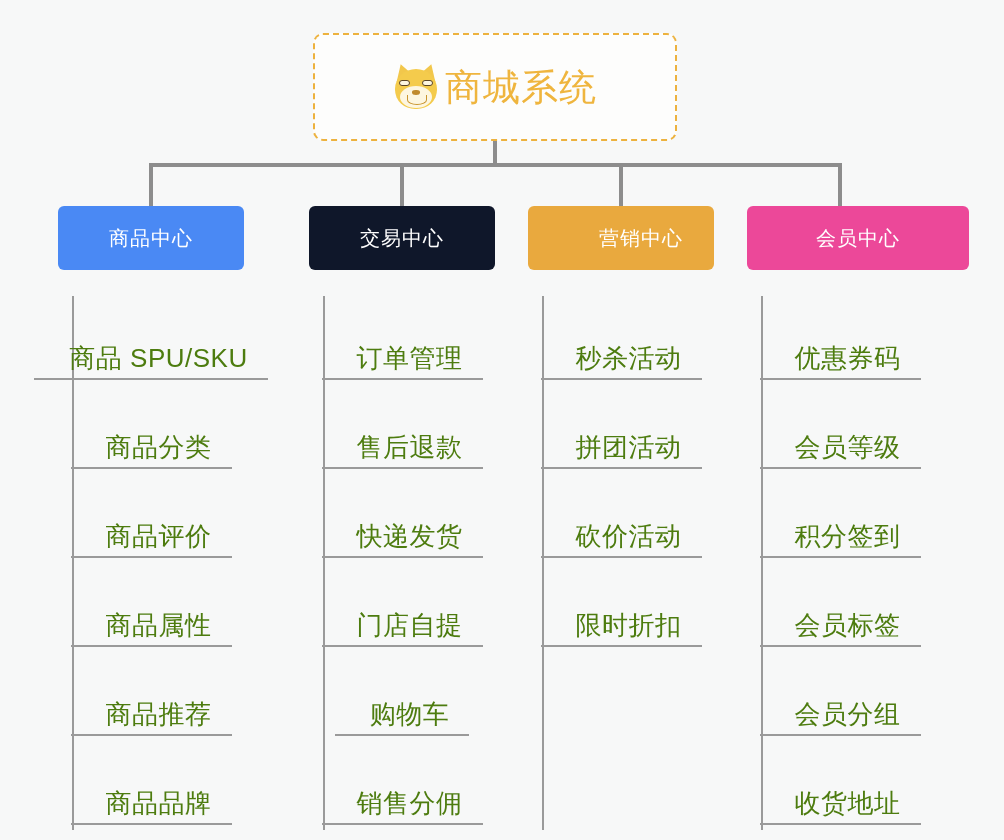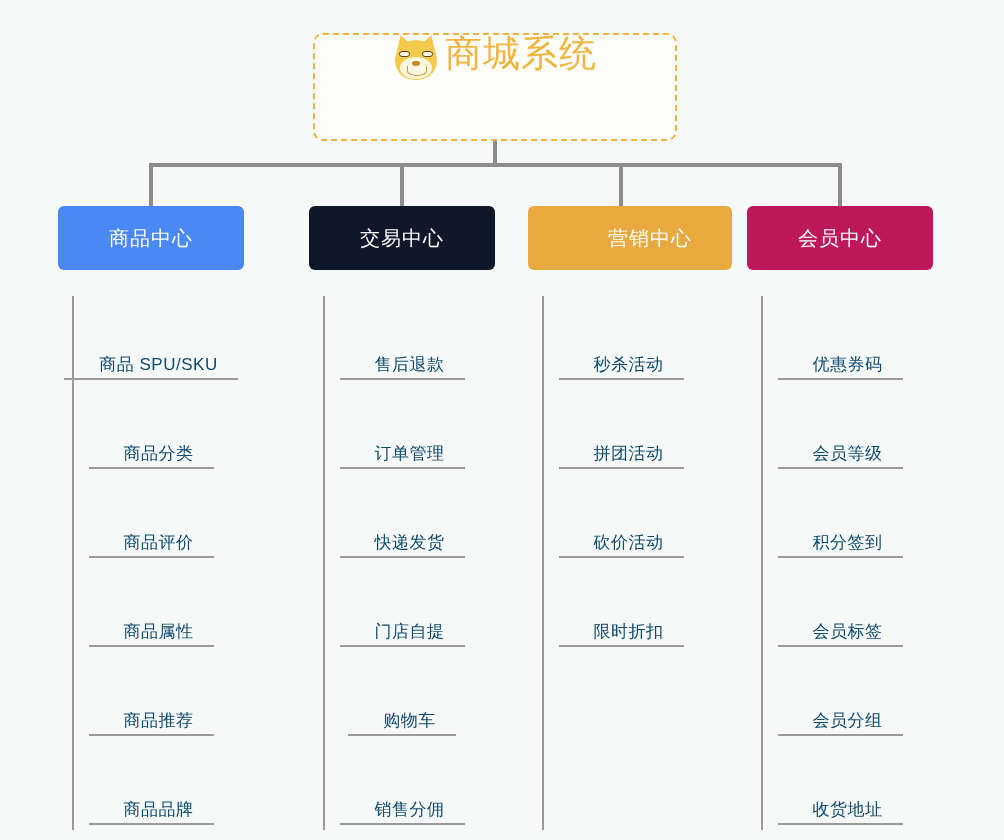--- a/index.html
+++ b/index.html
@@ -25,20 +25,21 @@
     position: absolute;
     left: 313px;
     top: 33px;
     width: 364px;
     height: 108px;
     box-sizing: border-box;
     background: #fdfdfc;
     border: 2px dashed #edb23e;
     border-radius: 10px;
     display: flex;
+    align-items: center;
     justify-content: center;
     gap: 6px;
   }
   .root-title {
     font-size: 37px;
     color: #efb53e;
     letter-spacing: 1px;
     line-height: 1;
     white-space: nowrap;
   }
@@ -149,22 +150,22 @@
     display: flex;
     align-items: flex-end;
     justify-content: center;
     padding-bottom: 5px;
   }
   .leaf-inner {
     position: relative;
     display: inline-block;
   }
   .leaf-label {
-    font-size: 17px;
-    color: #0c4a6e;
+    font-size: 26px;
+    color: #4d7c0f;
     white-space: nowrap;
     letter-spacing: 0.5px;
     display: block;
     padding: 0 20px 4px 20px;
   }
   .leaf-underline {
     position: absolute;
     left: -15px;
     right: 0;
     bottom: 0;
@@ -244,32 +245,32 @@
   </div>
 
   <div class="column" style="left:309px; width:186px;">
     <div class="cat-box" style="background:#0f172a; width:186px;">
       <span>交易中心</span>
     </div>
     <div class="leaf-list">
       <div class="spine" style="height:534px;"></div>
       <div class="leaf">
         <span class="leaf-inner">
+          <span class="leaf-label">订单管理</span>
+          <span class="leaf-underline"></span>
+        </span>
+      </div>
+      <div class="leaf">
+        <span class="leaf-inner">
           <span class="leaf-label">售后退款</span>
           <span class="leaf-underline"></span>
         </span>
       </div>
       <div class="leaf">
         <span class="leaf-inner">
-          <span class="leaf-label">订单管理</span>
-          <span class="leaf-underline"></span>
-        </span>
-      </div>
-      <div class="leaf">
-        <span class="leaf-inner">
           <span class="leaf-label">快递发货</span>
           <span class="leaf-underline"></span>
         </span>
       </div>
       <div class="leaf">
         <span class="leaf-inner">
           <span class="leaf-label">门店自提</span>
           <span class="leaf-underline"></span>
         </span>
       </div>
@@ -282,21 +283,21 @@
       <div class="leaf">
         <span class="leaf-inner">
           <span class="leaf-label">销售分佣</span>
           <span class="leaf-underline"></span>
         </span>
       </div>
     </div>
   </div>
 
   <div class="column" style="left:528px; width:186px;">
-    <div class="cat-box" style="background:#e9a93e; width:204px;padding-left:40px;">
+    <div class="cat-box" style="background:#e9a93e; width:186px;padding-left:40px;">
       <span>营销中心</span>
     </div>
     <div class="leaf-list">
       <div class="spine" style="height:534px;"></div>
       <div class="leaf">
         <span class="leaf-inner">
           <span class="leaf-label">秒杀活动</span>
           <span class="leaf-underline"></span>
         </span>
       </div>
@@ -315,21 +316,21 @@
       <div class="leaf">
         <span class="leaf-inner">
           <span class="leaf-label">限时折扣</span>
           <span class="leaf-underline"></span>
         </span>
       </div>
     </div>
   </div>
 
   <div class="column" style="left:747px; width:186px;">
-    <div class="cat-box" style="background:#be185d; width:186px;">
+    <div class="cat-box" style="background:#ec4899; width:222px;">
       <span>会员中心</span>
     </div>
     <div class="leaf-list">
       <div class="spine" style="height:534px;"></div>
       <div class="leaf">
         <span class="leaf-inner">
           <span class="leaf-label">优惠券码</span>
           <span class="leaf-underline"></span>
         </span>
       </div>

